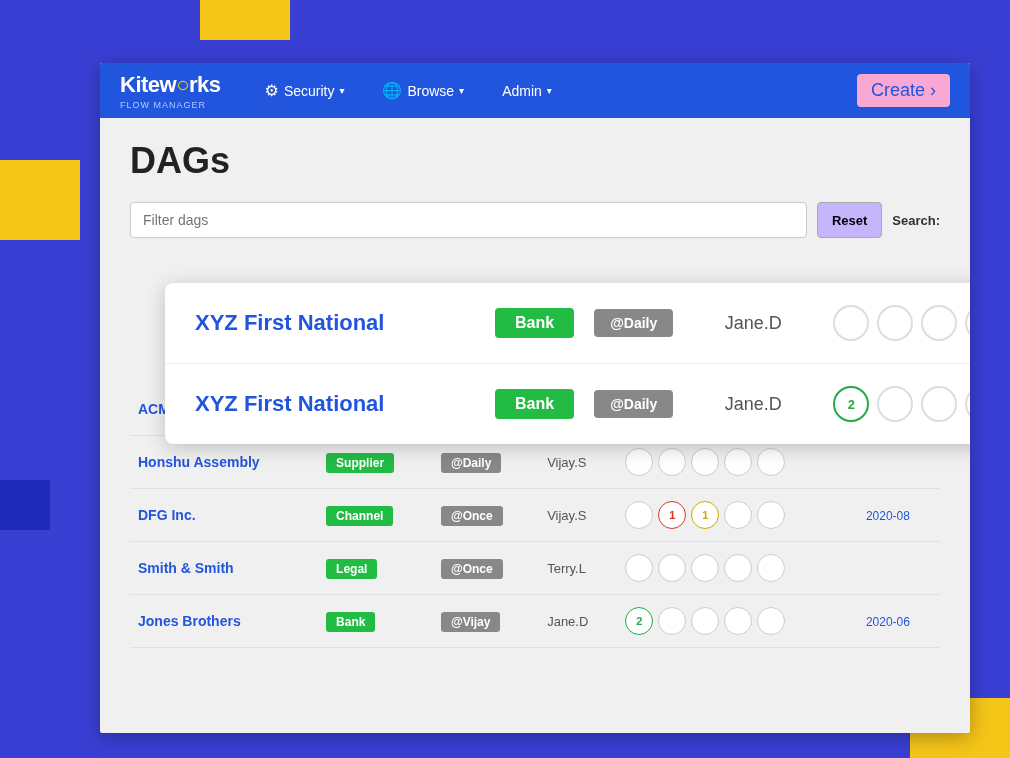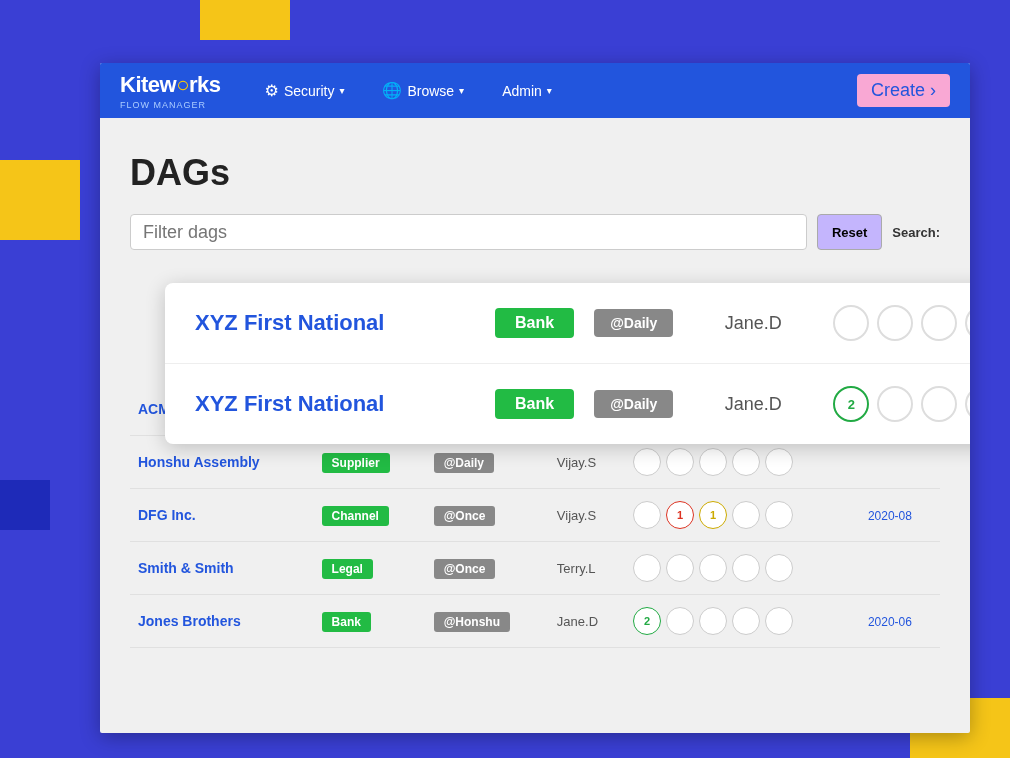--- a/index.html
+++ b/index.html
@@ -101,21 +101,21 @@
       color: #2255dd;
       font-weight: normal;
       padding: 6px 14px;
       border-radius: 4px;
       font-size: 18px;
       cursor: pointer;
     }
 
     
     .content {
-      padding: 34px 30px;
+      padding: 22px 30px;
       background: #f0f0f0;
     }
     .page-title {
       font-size: 36px;
       font-weight: bold;
       color: #222;
       margin-bottom: 20px;
     }
 
     
@@ -124,21 +124,21 @@
       align-items: center;
       gap: 10px;
       margin-bottom: 15px;
     }
     .filter-input {
       flex: 1;
       height: 36px;
       border: 1px solid #ccc;
       border-radius: 4px;
       padding: 0 12px;
-      font-size: 18px;
+      font-size: 14px;
       color: #888;
       background: white;
     }
     .filter-tags-btn {
       height: 36px;
       padding: 0 14px;
       border: 1px solid #aaa;
       background: white;
       border-radius: 4px;
       font-size: 13px;
@@ -412,21 +412,21 @@
                 <div class="table-circle"></div>
                 <div class="table-circle"></div>
                 <div class="table-circle"></div>
               </div>
             </td>
     <td><span class="table-date"></span></td>
   </tr>
           <tr>
     <td><span class="table-dag-link">Jones Brothers</span></td>
     <td><span class="table-tag tag-bank">Bank</span></td>
-    <td><span class="table-schedule">@Honshu</span></td>
+    <td><span class="table-schedule">@Vijay</span></td>
     <td><span class="table-owner">Jane.D</span></td>
     <td>
               <div class="table-circles">
                 <div class="table-circle t-circle-green">2</div>
                 <div class="table-circle"></div>
                 <div class="table-circle"></div>
                 <div class="table-circle"></div>
                 <div class="table-circle"></div>
               </div>
             </td>

